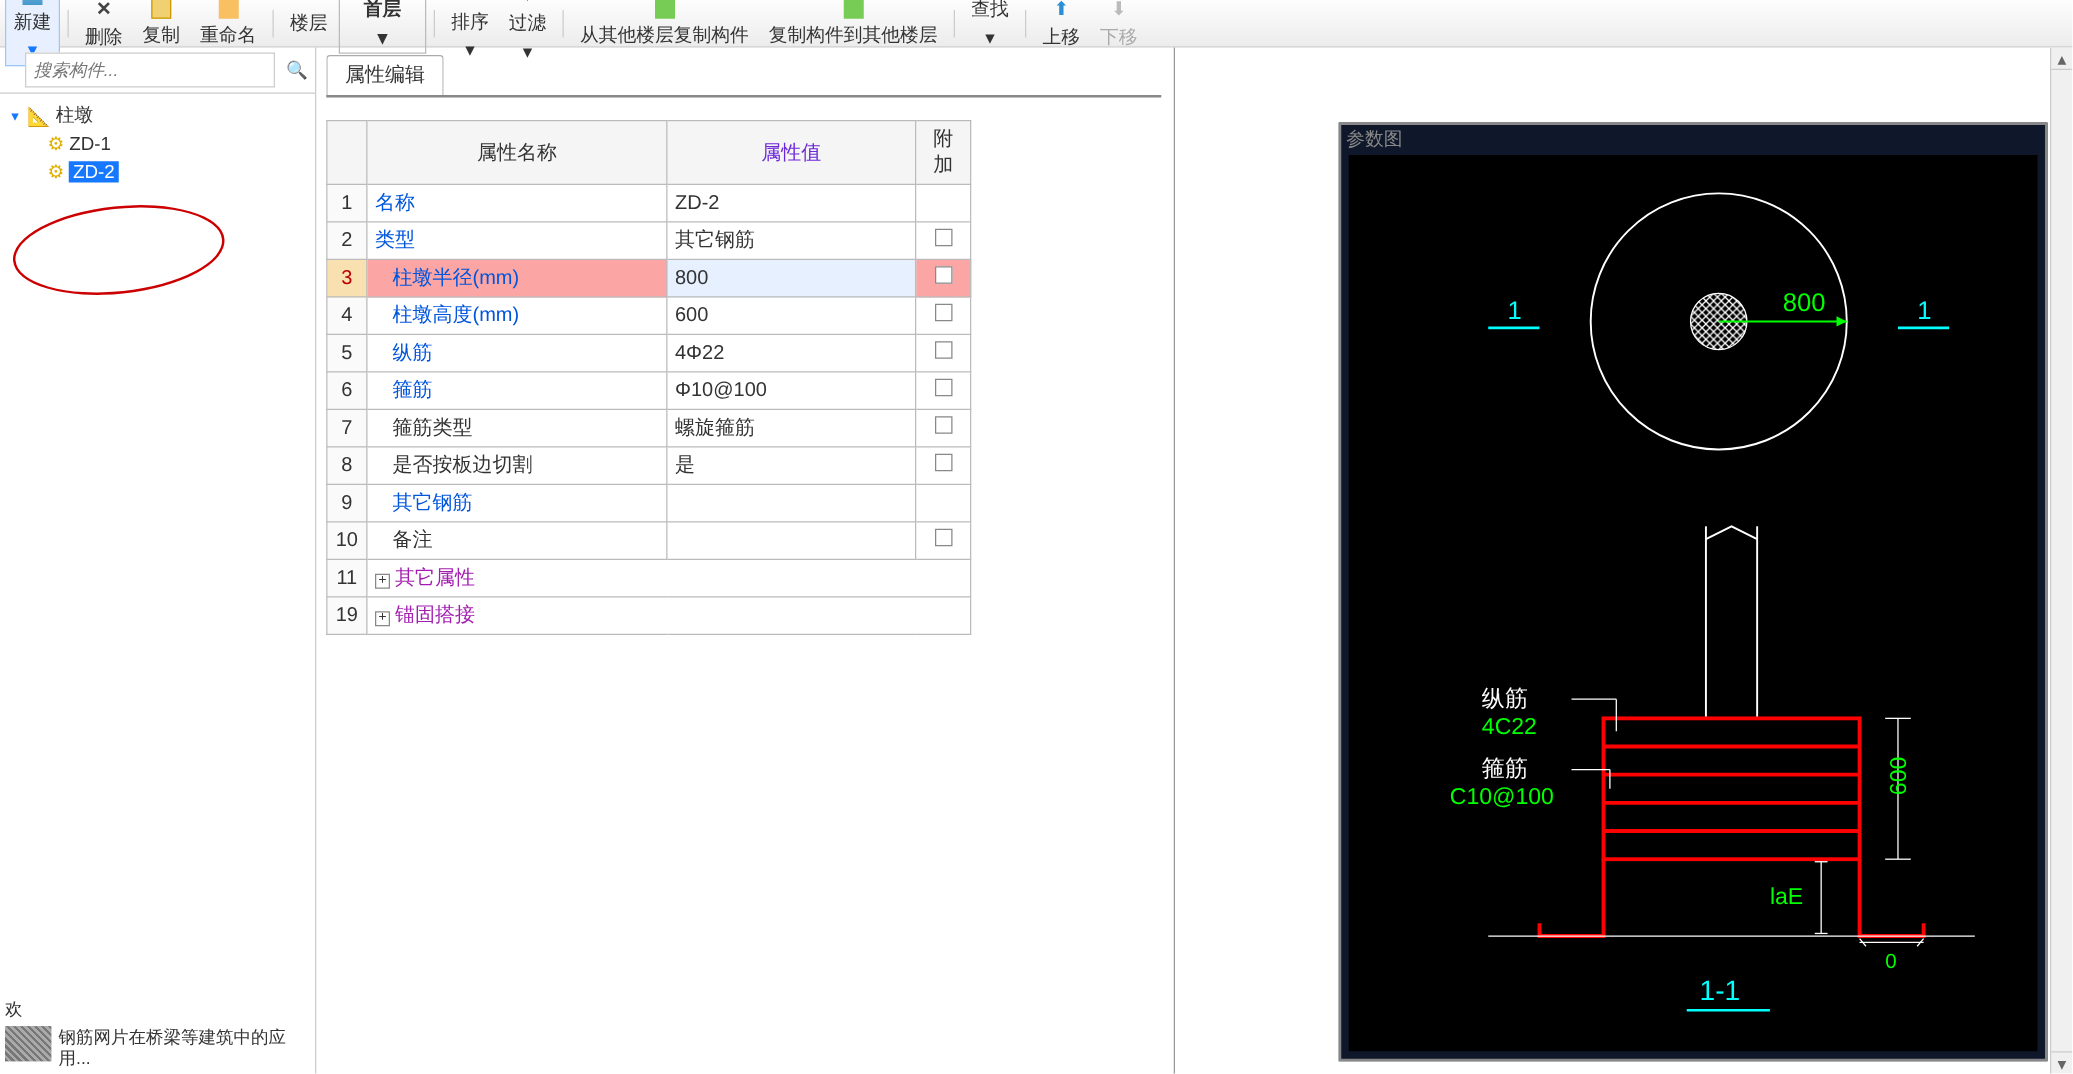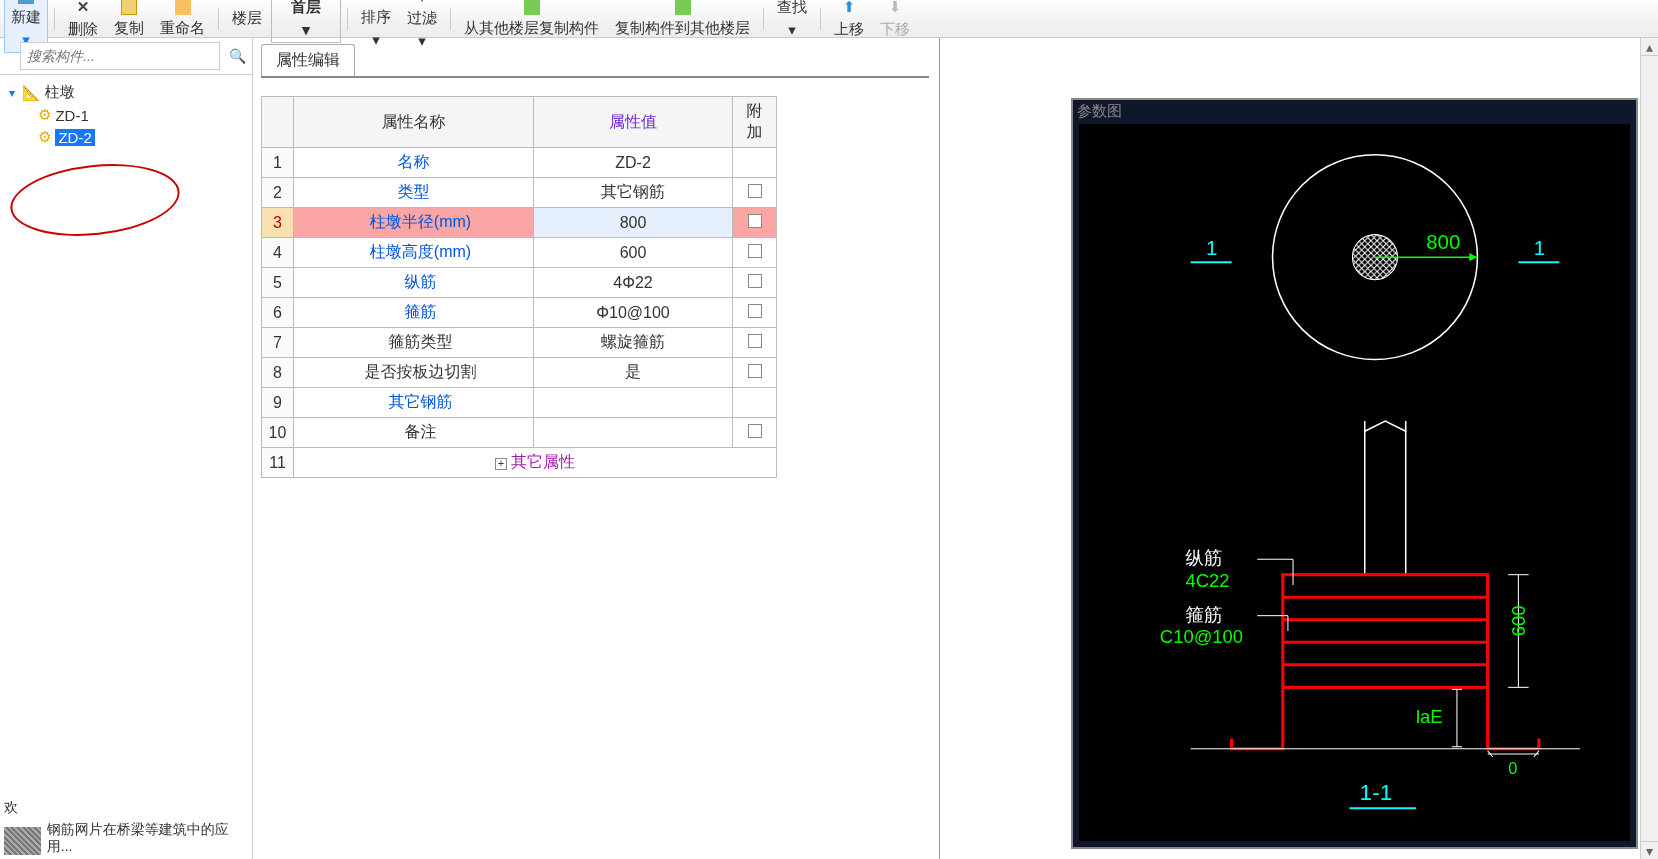--- a/index.html
+++ b/index.html
@@ -16,28 +16,28 @@
   .search-input { flex: 1; border: 1px solid #ccc; margin: 4px; height: 28px; padding: 0 6px; font-size: 14px; font-style: italic; color: #888; }
   .search-btn { width: 28px; display:flex;align-items:center;justify-content:center; color:#2a8fd6; cursor:pointer; }
   .tree { padding: 6px 0 0 6px; position: relative; }
   .tree-row { display: flex; align-items: center; gap: 4px; padding: 2px 0; font-size: 15px; }
   .tree-row .caret { color:#1677ff; font-size:12px; width:12px; text-align:center; }
   .tree-indent { display:inline-block; width:28px; }
   .tree-item-sel { background:#1677ff; color:#fff; padding:0 3px; }
   .circle-annot { position:absolute; left:10px; top:90px; width:170px; height:70px; border:2px solid #cc0000; border-radius:50%; pointer-events:none; transform:rotate(-6deg); }
   
   .left-footer { position:absolute; bottom:4px; left:4px; right:4px; font-size:14px; color:#333; }
-  .news-row { display:flex; align-items:flex-end; gap:6px; margin-top:4px; }
+  .news-row { display:flex; align-items:flex-start; gap:6px; margin-top:4px; }
   .news-thumb { width:38px; height:28px; background:#999; background-image: repeating-linear-gradient(45deg,#777,#777 2px,#aaa 2px,#aaa 4px); }
   
   .mid-pane { flex:0 0 680px; padding: 6px 4px 0 8px; }
   .tab-header { display:flex; border-bottom:2px solid #888; }
   .tab { border:1px solid #aaa; border-bottom:none; padding:5px 14px; background:#fff; font-size:16px; border-top-left-radius:3px; border-top-right-radius:3px; }
   table.prop { border-collapse:collapse; margin-top:18px; width: 516px; }
-  table.prop th, table.prop td { border:1px solid #bbb; padding:4px 6px; font-size:16px; text-align:center; height:27px; }
+  table.prop th, table.prop td { border:1px solid #bbb; padding:4px 6px; font-size:16px; text-align:left; height:27px; }
   table.prop th { background:#f5f5f5; text-align:center; font-weight:normal; }
   th.val-th { background:#f8e0b0; color:#5b3; color:#333; }
   th.val-th span{ color:#b05; }
   .numcol { width:32px; text-align:center !important; color:#333; background:#fafafa; }
   .name-link { color:#0055dd; cursor:pointer; }
   .name-indent { padding-left:14px; }
   tr.selected td { background:#fca5a5; color:#fff; }
   tr.selected td.numcol{ background:#f8e0b0; color:#b00; }
   tr.selected td.valcell{ background:#e6f0ff; color:#333; }
   .chk { width:14px; height:14px; border:1px solid #888; display:inline-block; background:#fff;}
@@ -228,20 +228,24 @@
           <tr>
             <td class="numcol">10</td>
             <td><span class=" name-indent">备注</span></td>
             <td class="valcell"></td>
             <td class="attach-col"><span class="chk"></span></td>
           </tr>
           <tr>
             <td class="numcol">11</td>
             <td colspan="3"><span class="expander">+</span><span class="group-lbl">其它属性</span></td>
           </tr>
+          <tr>
+            <td class="numcol">19</td>
+            <td colspan="3"><span class="expander">+</span><span class="group-lbl">锚固搭接</span></td>
+          </tr>
         </tbody>
     </table>
   </div>
 
   <div class="right-pane">
     <div class="diagram-outer">
       <div class="diagram-title">参数图</div>
       <div class="cad">
         <svg width="100%" height="100%" viewBox="0 0 520 700">
 

